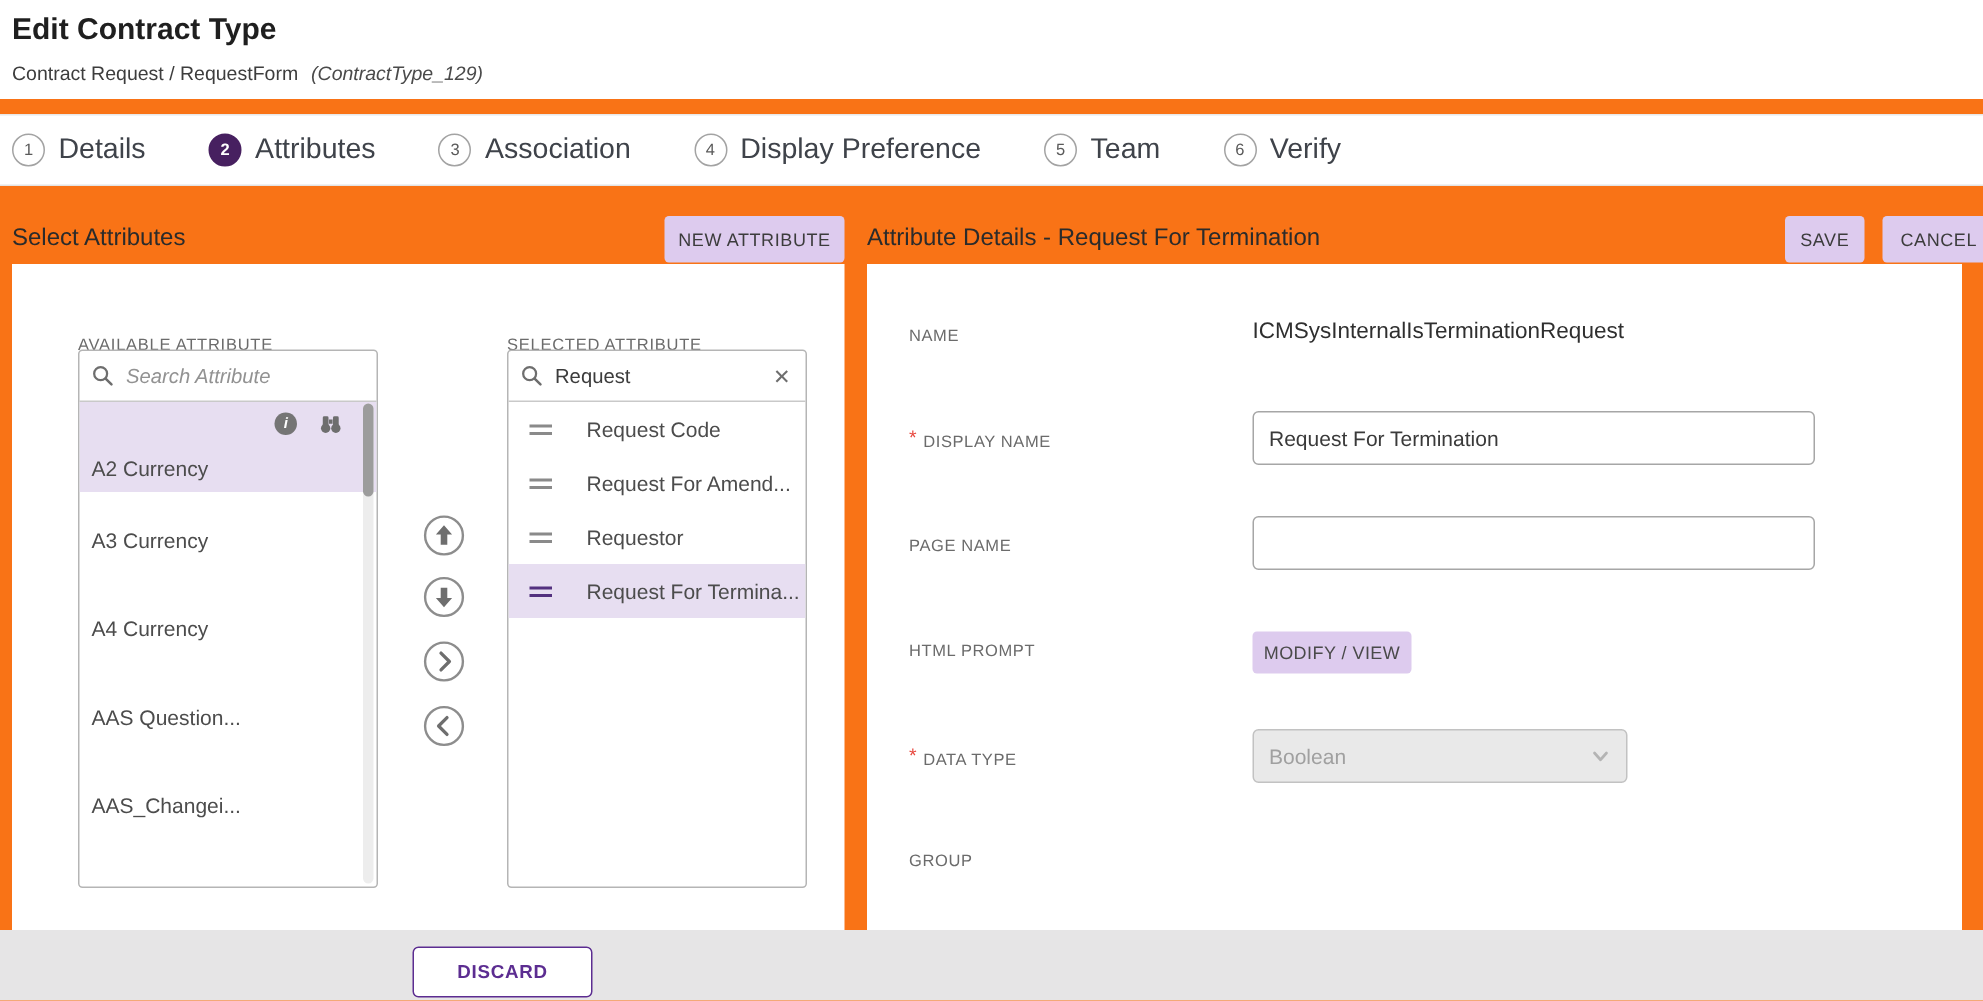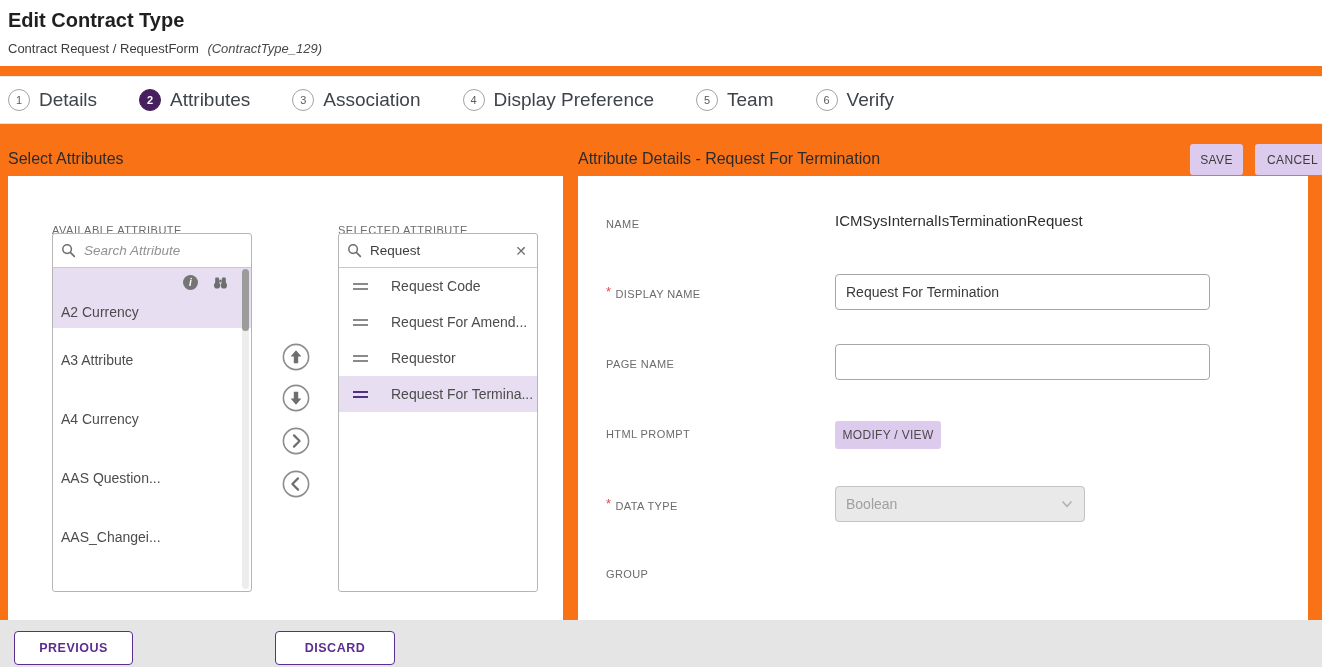--- a/index.html
+++ b/index.html
@@ -117,20 +117,21 @@
       <span class="step-circle">5</span>
       <span class="step-label">Team</span>
     </div>
     <div class="step">
       <span class="step-circle">6</span>
       <span class="step-label">Verify</span>
     </div>
   </div>
 
   <div class="section-heading" style="left:8px;">Select Attributes</div>
+  <button class="lav-btn" style="left:443px; width:120px;">NEW ATTRIBUTE</button>
   <div class="section-heading" style="left:578px;">Attribute Details - Request For Termination</div>
   <button class="lav-btn" style="left:1190px; width:53px;">SAVE</button>
   <button class="lav-btn" style="left:1255px; width:75px;">CANCEL</button>
 
   <div class="panel panel-left">
 
     <div class="list-header" style="left:44px;">AVAILABLE ATTRIBUTE</div>
     <div class="pick-list" style="left:44px;">
       <div class="search-row">
         <svg width="15" height="15" viewBox="0 0 16 16">
@@ -149,21 +150,21 @@
                 <rect x="14.1" y="5" width="5.4" height="9" rx="1.4"></rect>
                 <rect x="10.3" y="8" width="3.4" height="4"></rect>
                 <circle cx="7.2" cy="16.2" r="4.4"></circle>
                 <circle cx="16.8" cy="16.2" r="4.4"></circle>
               </g>
             </svg>
           </span>
           <span class="row-label">A2 Currency</span>
         </div>
         <div class="avail-row">
-          <span class="row-label">A3 Attribute</span>
+          <span class="row-label">A3 Currency</span>
         </div>
         <div class="avail-row">
           <span class="row-label">A4 Currency</span>
         </div>
         <div class="avail-row">
           <span class="row-label">AAS Question...</span>
         </div>
         <div class="avail-row">
           <span class="row-label">AAS_Changei...</span>
         </div>
@@ -258,17 +259,16 @@
       <span>Boolean</span>
       <svg class="chev" width="14" height="14" viewBox="0 0 14 14">
         <polyline points="3,5 7,9.5 11,5" fill="none" stroke="#b4b4b4" stroke-width="1.8" stroke-linecap="round" stroke-linejoin="round"></polyline>
       </svg>
     </div>
 
     <div class="f-label" style="top:392px;">GROUP</div>
   </div>
 
   <div class="footer">
-    <button class="foot-btn outline" style="left:14px; width:119px;">PREVIOUS</button>
     <button class="foot-btn outline" style="left:275px; width:120px;">DISCARD</button>
   </div>
 
 </div>
 
 </body></html>

